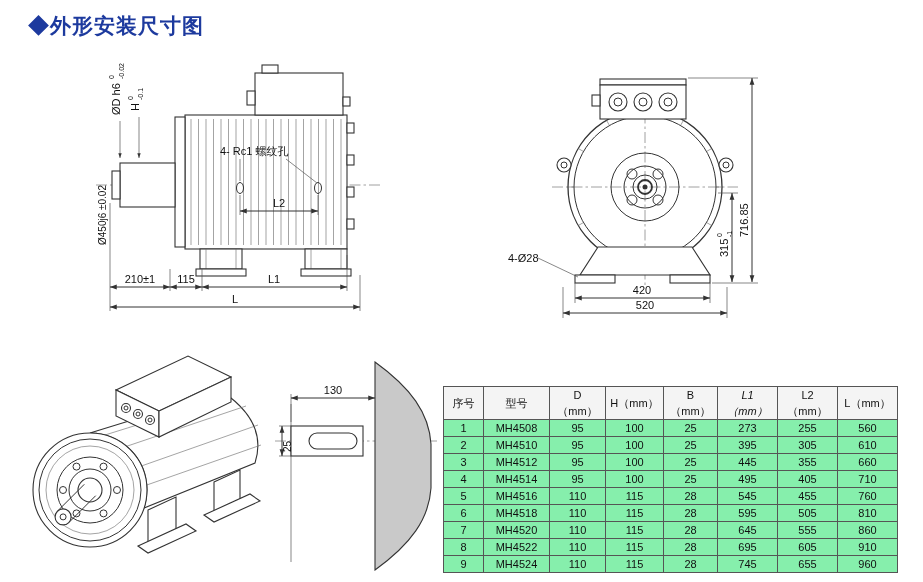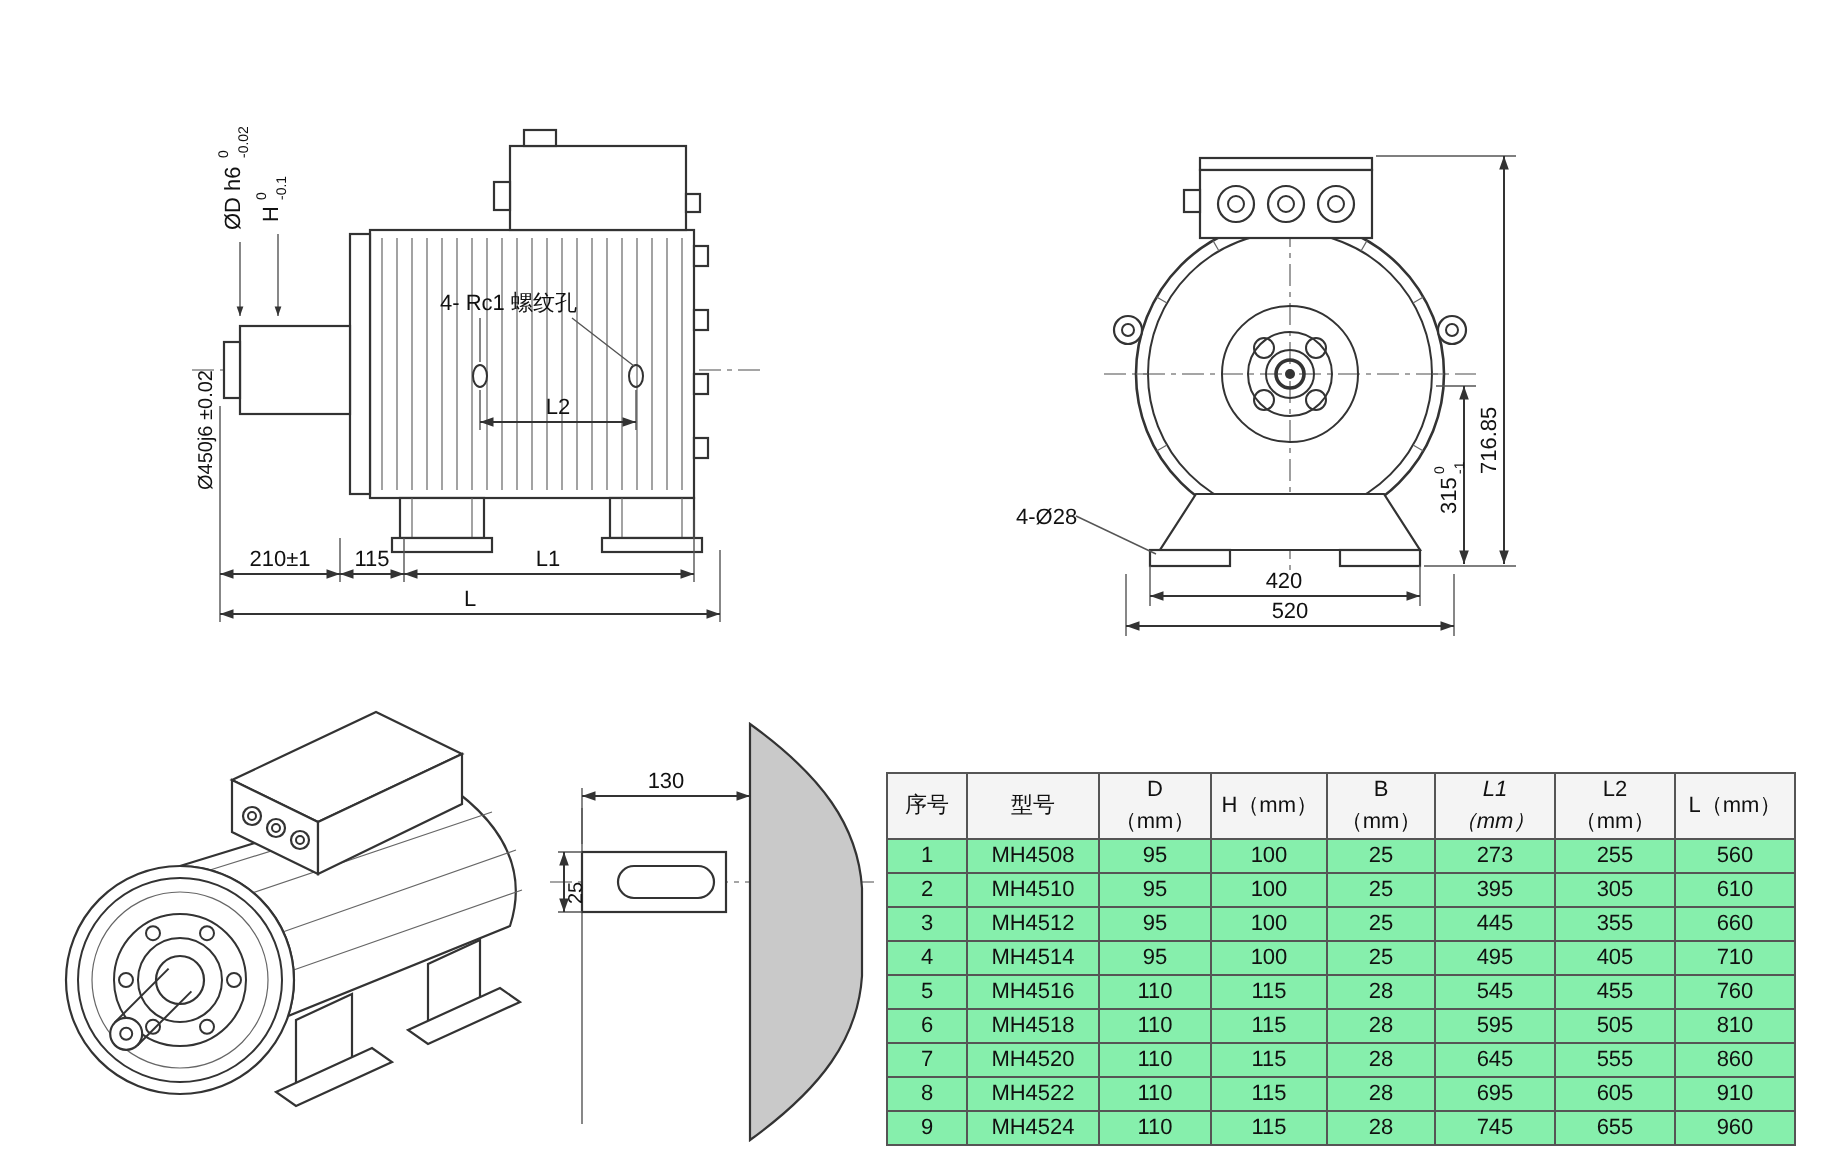--- a/index.html
+++ b/index.html
@@ -20,20 +20,21 @@
                font-size:11px; color:#111; background:#86efac; }
   .spec th, .spec td { border:1px solid #555; text-align:center; padding:0 4px;
                        height:16px; line-height:16px; font-weight:normal; }
   .spec thead th { background:#f4f4f4; }
 </style>
 </head>
 <body>
 
 <div class="page">
 
+  <div class="title">◆外形安装尺寸图</div>
 
   <svg class="drawing" style="left:90px;top:55px" width="295" height="265" viewBox="0 0 295 265">
     <defs>
       <marker id="ar-s" viewBox="0 0 10 10" refX="9.5" refY="5" markerWidth="7.5" markerHeight="7.5" orient="auto-start-reverse">
         <path d="M0.5 1.8 L9.5 5 L0.5 8.2 Z" fill="#333"></path>
       </marker>
     </defs>
     <path class="cl" d="M6 130 H290"></path>
     <g>
       <rect class="out" x="95" y="60" width="162" height="134"></rect>
@@ -245,21 +246,21 @@
       </g>
     </g>
   </svg>
 
   <table class="spec">
     <thead>
       <tr>
           <th style="width: 40px;">序号</th>
           <th style="width: 66px;">型号</th>
           <th style="width: 56px;">D（mm）</th>
-          <th style="width: 58px; text-align: right;">H（mm）</th>
+          <th style="width: 58px;">H（mm）</th>
           <th style="width: 54px; text-align: center;">B（mm）</th>
           <th style="width: 60px; font-style: italic;">L1（mm）</th>
           <th style="width: 60px;">L2（mm）</th>
           <th style="width: 60px; text-align: center;">L（mm）</th>
         </tr>
     </thead>
     <tbody>
         <tr>
           <td>1</td>
           <td>MH4508</td>

